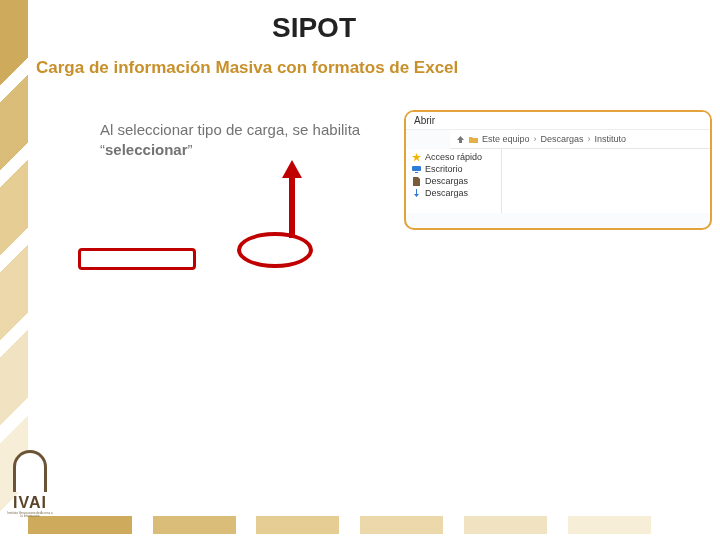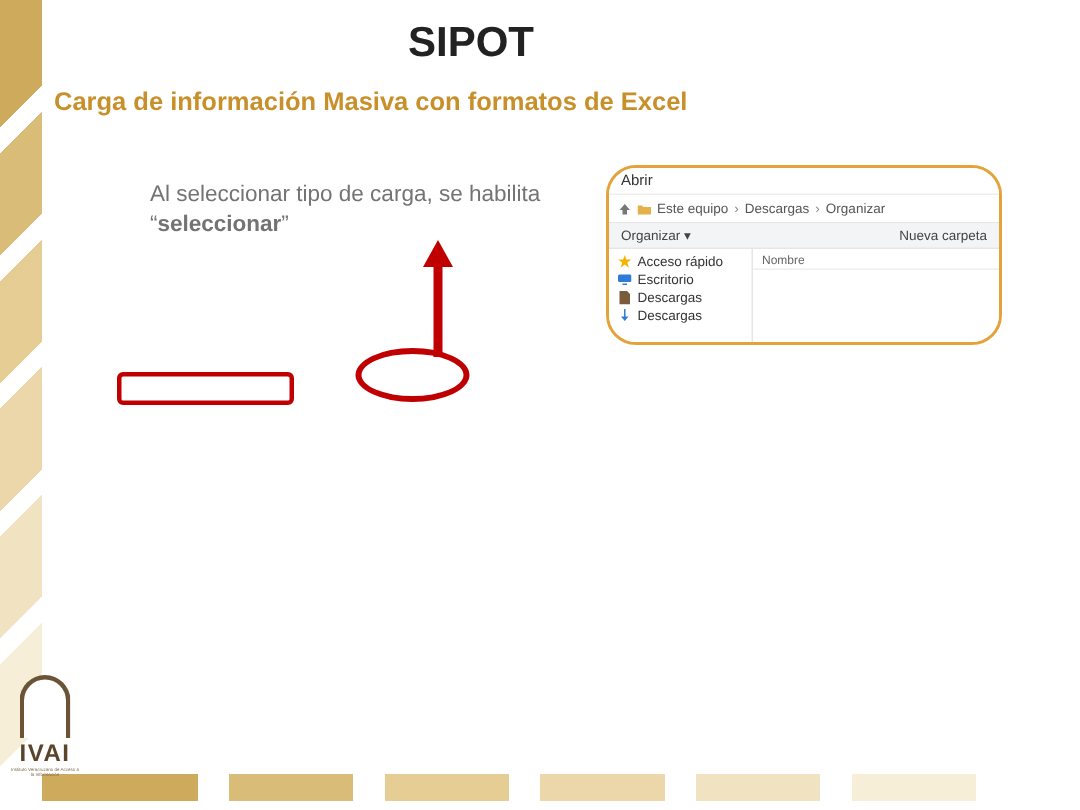--- a/index.html
+++ b/index.html
@@ -90,41 +90,42 @@
     left: 237px; top: 232px;
     width: 76px; height: 36px;
     border: 4px solid #c00000;
     border-radius: 50%;
   }
 
   
   .dialog {
     position: absolute;
     left: 404px; top: 110px;
-    width: 264px; height: 120px;
+    width: 308px; height: 120px;
     border: 2px solid #e4a23b;
-    border-radius: 20px;
+    border-radius: 10px;
     background: #fafbfc;
     font-size: 9px;
     color: #333;
     overflow: hidden;
   }
   .dlg-title {
     background: #fff;
     padding: 3px 8px;
     font-size: 10px;
     border-bottom: 1px solid #eee;
   }
   .dlg-path {
     display: flex;
     align-items: center;
     gap: 4px;
     padding: 4px 6px;
     background: #fff;
     border-bottom: 1px solid #e6e6e6;
+    margin-left: 44px;
   }
   .dlg-path .seg { color: #555; }
   .dlg-path .chev { color: #888; }
   .dlg-toolbar {
     display: flex;
     justify-content: space-between;
     padding: 3px 8px;
     background: #f3f4f6;
     border-bottom: 1px solid #e6e6e6;
     font-size: 9px;
@@ -228,25 +229,21 @@
     <svg width="9" height="9">
         <path d="M4.5 1 L8 5 H6 V8 H3 V5 H1 Z" fill="#777"></path>
       </svg>
     <svg width="9" height="9">
         <path d="M0 2h3l1 1h5v5H0z" fill="#e4b04a"></path>
       </svg>
     <span class="seg">Este equipo</span>
     <span class="chev">›</span>
     <span class="seg">Descargas</span>
     <span class="chev">›</span>
-    <span class="seg">Organizar</span>
-  </div>
-  <div class="dlg-toolbar">
-    <span>Organizar ▾</span>
-    <span>Nueva carpeta</span>
+    <span class="seg">Instituto</span>
   </div>
   <div class="dlg-body">
     <div class="dlg-side">
       <div class="side-item star">
         <svg width="9" height="9">
             <polygon points="4.5,0 5.6,3 9,3 6.2,5 7.3,8.5 4.5,6.3 1.7,8.5 2.8,5 0,3 3.4,3"></polygon>
           </svg>
         <span>Acceso rápido</span>
       </div>
       <div class="side-item blue">
@@ -263,23 +260,20 @@
         <span>Descargas</span>
       </div>
       <div class="side-item dl">
         <svg width="9" height="9">
             <path d="M4 0h1v5h2L4.5 8 2 5h2z"></path>
           </svg>
         <span>Descargas</span>
       </div>
     </div>
     <div class="dlg-main">
-      <div class="col-head">
-        <span>Nombre</span>
-      </div>
     </div>
   </div>
 </div>
 
 <div class="logo">
   <div class="logo-arch"></div>
   <div class="logo-text">IVAI</div>
   <div class="logo-sub">Instituto Veracruzano de Acceso a la Información</div>
 </div>
 

